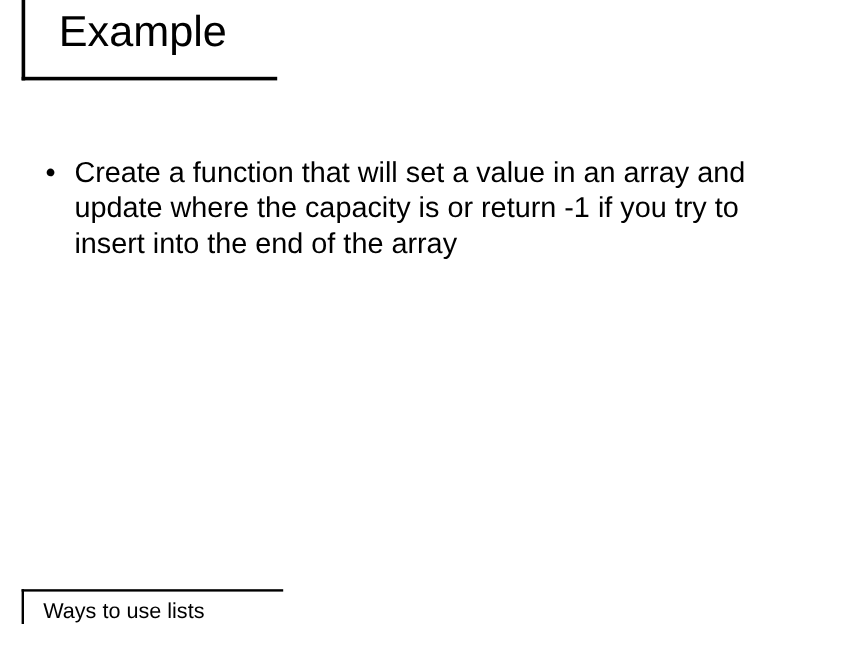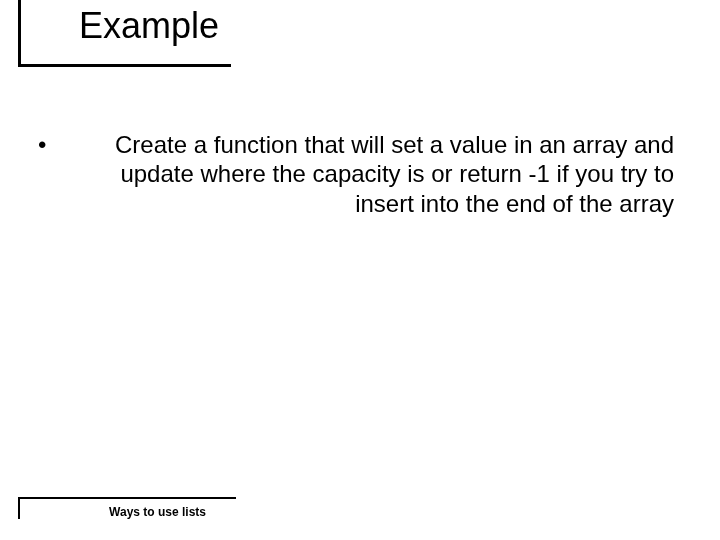--- a/index.html
+++ b/index.html
@@ -10,21 +10,20 @@
     background: #ffffff;
     font-family: Arial, Helvetica, sans-serif;
     color: #000000;
     overflow: hidden;
   }
   .slide {
     position: relative;
     width: 648px;
     height: 540px;
     box-sizing: border-box;
-    text-align: right;
   }
   .title-wrap {
     position: absolute;
     left: 18px;
     top: 0px;
   }
   .title {
     font-size: 36px;
     font-weight: 400;
     padding: 6px 12px 18px 28px;
@@ -57,22 +56,22 @@
     left: -24px;
     top: 0;
     font-size: 24px;
   }
   .footer-wrap {
     position: absolute;
     left: 18px;
     bottom: 20px;
   }
   .footer {
-    font-size: 12px;
-    font-weight: 700;
+    font-size: 18px;
+    font-weight: 400;
     padding: 6px 30px 0px 16px;
     border-left: 2px solid #000;
     border-top: 2px solid #000;
     display: inline-block;
     min-width: 170px;
     margin-top: 16px;
   }
 </style>
 </head>
 <body>

